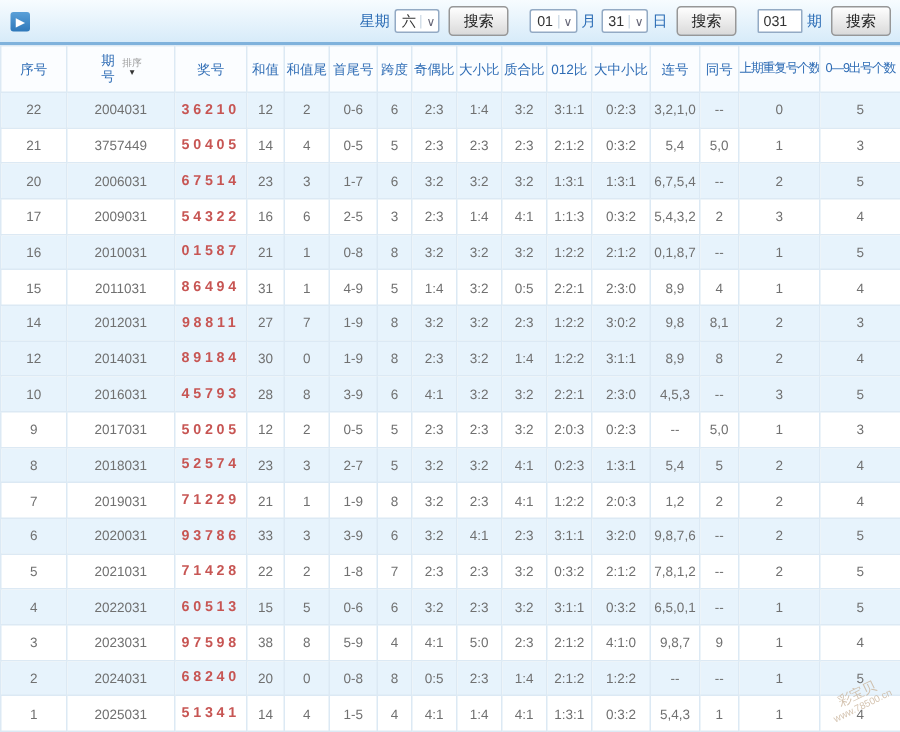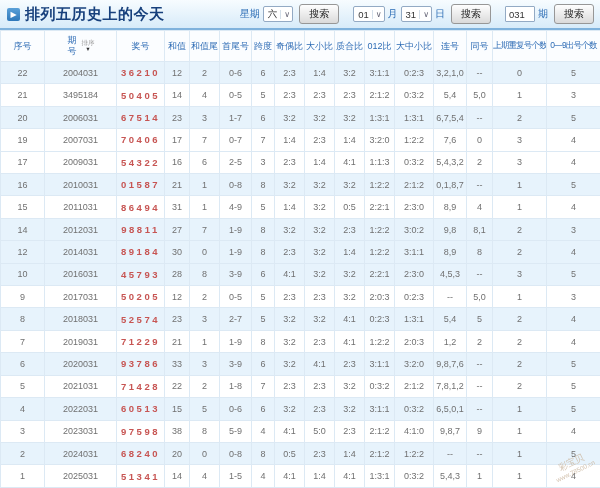--- a/index.html
+++ b/index.html
@@ -70,21 +70,20 @@
   .wm2 { font-size:6.5px; }
 </style>
 </head>
 <body>
 
 <div class="page">
 
   <div class="topbar">
     <div class="title-left">
       <span class="title-icon">▶</span>
-      <span class="title">排列五历史上的今天</span>
     </div>
     <div class="controls">
       <span class="grp">
         <span class="lbl">星期</span>
         <span class="sel">
           <span class="sel-v">六</span>
           <span class="sel-a">∨</span>
         </span>
         <button class="btn">搜索</button>
       </span>
@@ -170,21 +169,21 @@
           <td>3:2</td>
           <td>3:1:1</td>
           <td>0:2:3</td>
           <td>3,2,1,0</td>
           <td>--</td>
           <td>0</td>
           <td>5</td>
         </tr>
         <tr>
           <td>21</td>
-          <td>3495184</td>
+          <td>3757449</td>
           <td class="prize">50405</td>
           <td>14</td>
           <td>4</td>
           <td>0-5</td>
           <td>5</td>
           <td>2:3</td>
           <td>2:3</td>
           <td>2:3</td>
           <td>2:1:2</td>
           <td>0:3:2</td>
@@ -203,38 +202,20 @@
           <td>6</td>
           <td>3:2</td>
           <td>3:2</td>
           <td>3:2</td>
           <td>1:3:1</td>
           <td>1:3:1</td>
           <td>6,7,5,4</td>
           <td>--</td>
           <td>2</td>
           <td>5</td>
-        </tr>
-        <tr>
-          <td>19</td>
-          <td>2007031</td>
-          <td class="prize">70406</td>
-          <td>17</td>
-          <td>7</td>
-          <td>0-7</td>
-          <td>7</td>
-          <td>1:4</td>
-          <td>2:3</td>
-          <td>1:4</td>
-          <td>3:2:0</td>
-          <td>1:2:2</td>
-          <td>7,6</td>
-          <td>0</td>
-          <td>3</td>
-          <td>4</td>
         </tr>
         <tr>
           <td>17</td>
           <td>2009031</td>
           <td class="prize">54322</td>
           <td>16</td>
           <td>6</td>
           <td>2-5</td>
           <td>3</td>
           <td>2:3</td>

